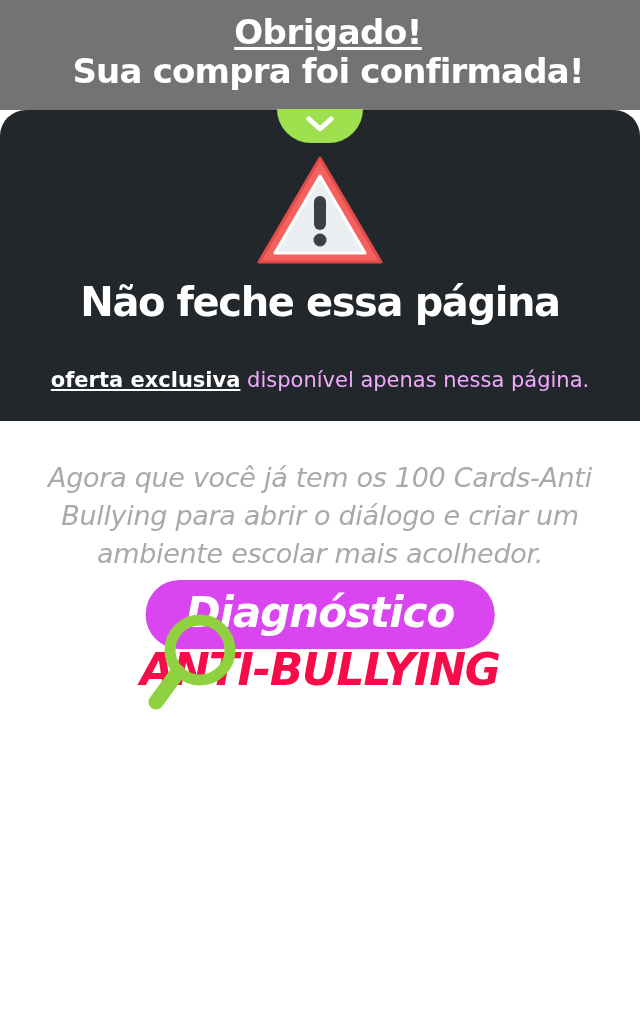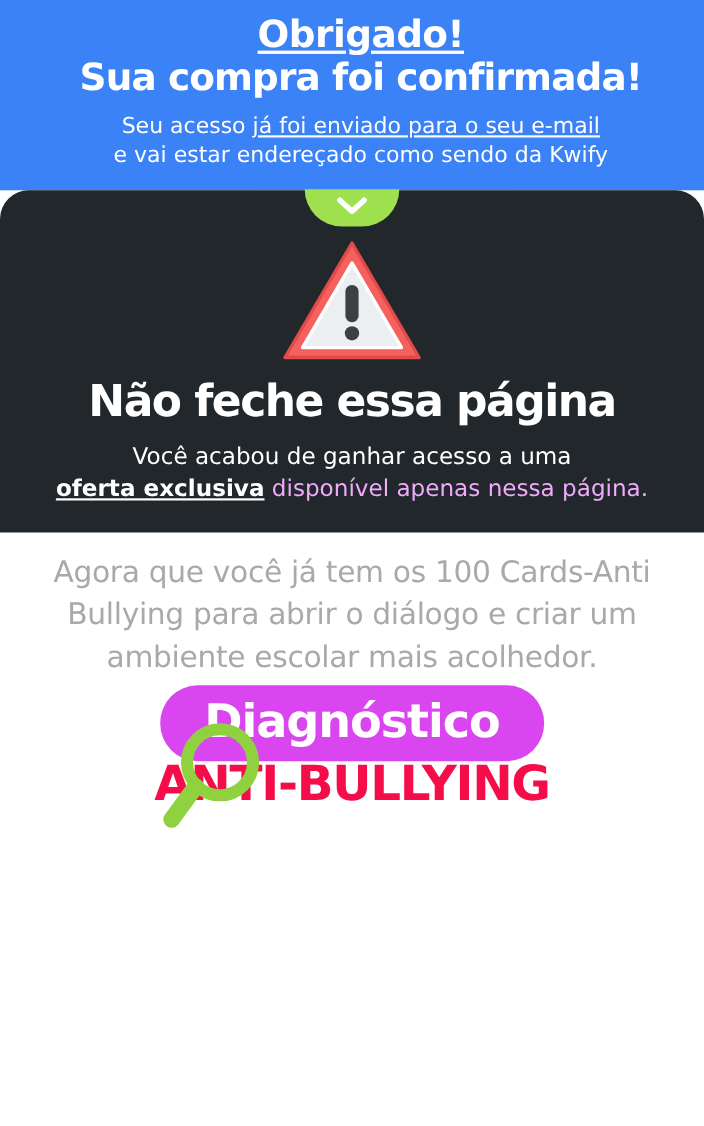--- a/index.html
+++ b/index.html
@@ -16,21 +16,21 @@
   }
   .page {
     position: relative;
     width: 640px;
     height: 1024px;
     overflow: hidden;
   }
 
   
   .hero {
-    background: #3b82f6;
+    background: #737373;
     padding: 14px 0 20px 16px;
     text-align: center;
     position: relative;
   }
   .hero-line1 {
     font-family: "DejaVu Sans", sans-serif;
     font-weight: bold;
     font-size: 34px;
     line-height: 1.08;
     color: #ffffff;
@@ -125,22 +125,23 @@
     text-decoration: underline;
     text-underline-offset: 2px;
   }
   .dark-sub .red {
     color: #f0abfc;
   }
 
   
   .body {
     background: #ffffff;
-    padding: 18px 20px 0 20px;
-    text-align: center;
+    padding: 38px 20px 0 20px;
+    text-align: center;
+    font-style: italic;
   }
   .grey-copy {
     color: #a9a9a9;
     font-size: 27px;
     line-height: 1.42;
     font-family: "DejaVu Sans", sans-serif;
     letter-spacing: -0.3px;
   }
   .dark-copy {
     margin-top: 12px;
@@ -206,24 +207,20 @@
   }
 </style>
 </head>
 <body>
 
 <div class="page">
 
   <div class="hero">
     <div class="hero-line1">Obrigado!</div>
     <div class="hero-line2">Sua compra foi confirmada!</div>
-    <div class="hero-sub">
-      <span>Seu acesso </span><u>já foi enviado para o seu e-mail</u><br>
-      <span>e vai estar endereçado como sendo da Kwify</span>
-    </div>
   </div>
 
   <div class="dark">
     <div class="notch">
       <svg class="notch-chevron" viewBox="0 0 28 18">
         <polyline points="3,4 14,14 25,4" fill="none" stroke="#ffffff" stroke-width="5" stroke-linecap="round" stroke-linejoin="round"></polyline>
       </svg>
     </div>
 
     <div class="warn-wrap">
@@ -231,21 +228,21 @@
         <path d="M65 6 L126 110 L4 110 Z" fill="#f4615e" stroke="#e04a47" stroke-width="3" stroke-linejoin="round"></path>
         <path d="M65 24 L110 101 L20 101 Z" fill="#eceff1" stroke="#ffffff" stroke-width="3" stroke-linejoin="round"></path>
         <rect x="59" y="44" width="12" height="34" rx="6" fill="#3b4045"></rect>
         <circle cx="65" cy="88" r="6.5" fill="#3b4045"></circle>
       </svg>
     </div>
 
     <div class="dontclose">Não feche essa página</div>
 
     <div class="dark-sub">
-      <span>Você acabou de ganhar acesso a uma</span><br>
+      <br>
       <span class="bold-u">oferta exclusiva</span><span class="red"> disponível apenas nessa página.</span>
     </div>
   </div>
 
   <div class="body">
     <div class="grey-copy">Agora que você já tem os 100 Cards-Anti Bullying para abrir o diálogo e criar um ambiente escolar mais acolhedor.</div>
 
 
     <div class="badge-area">
       <div class="pill">Diagnóstico</div>

